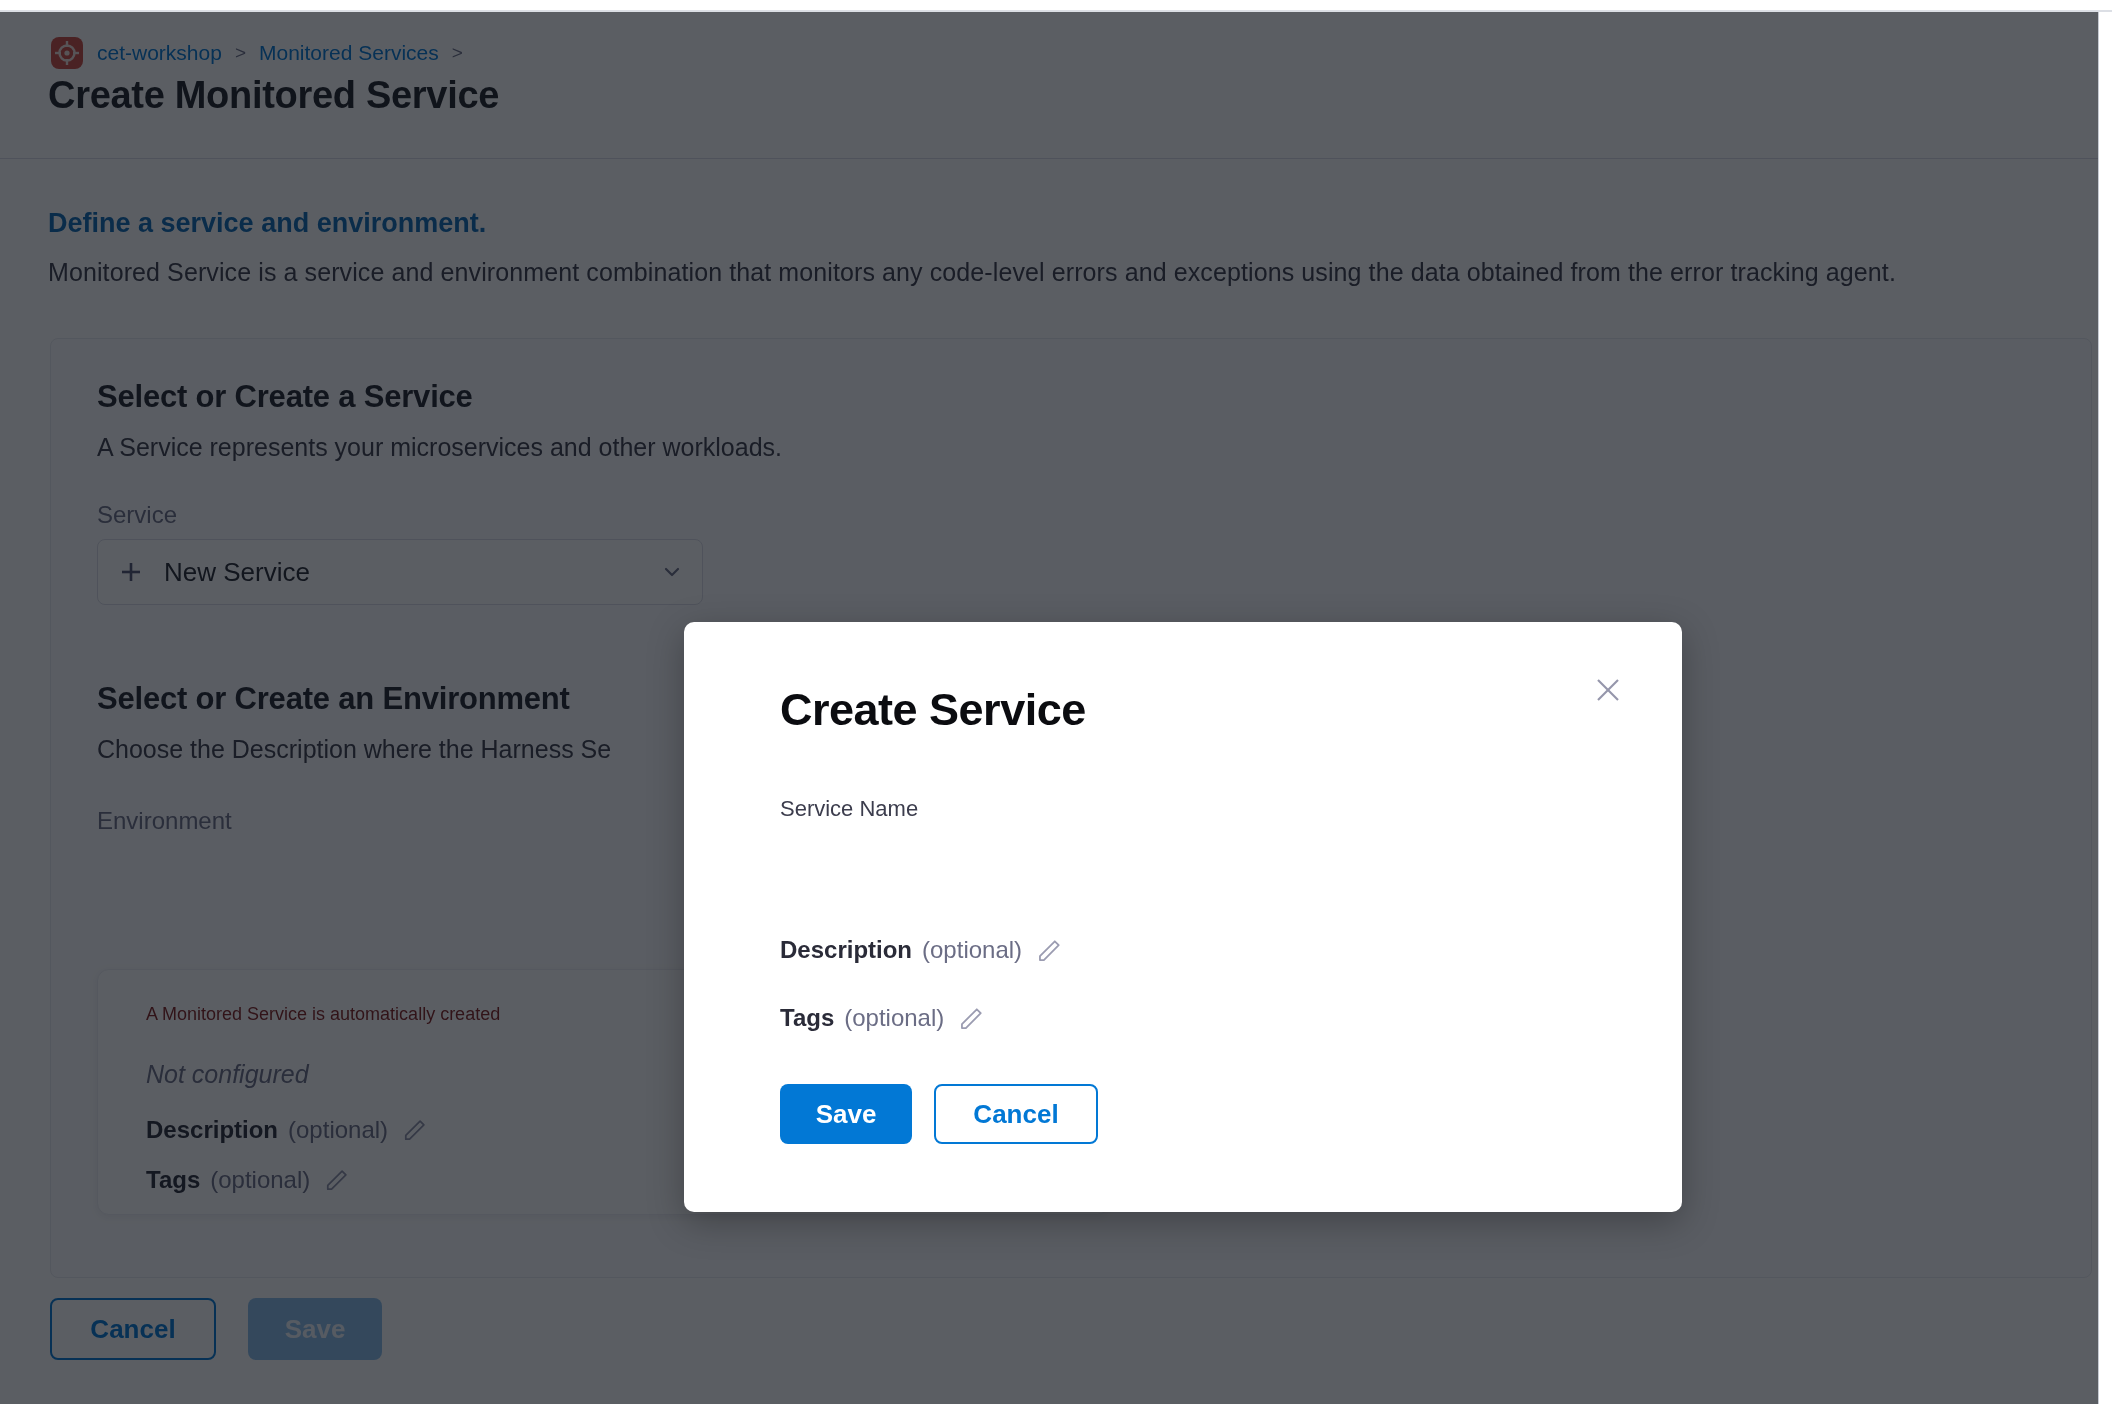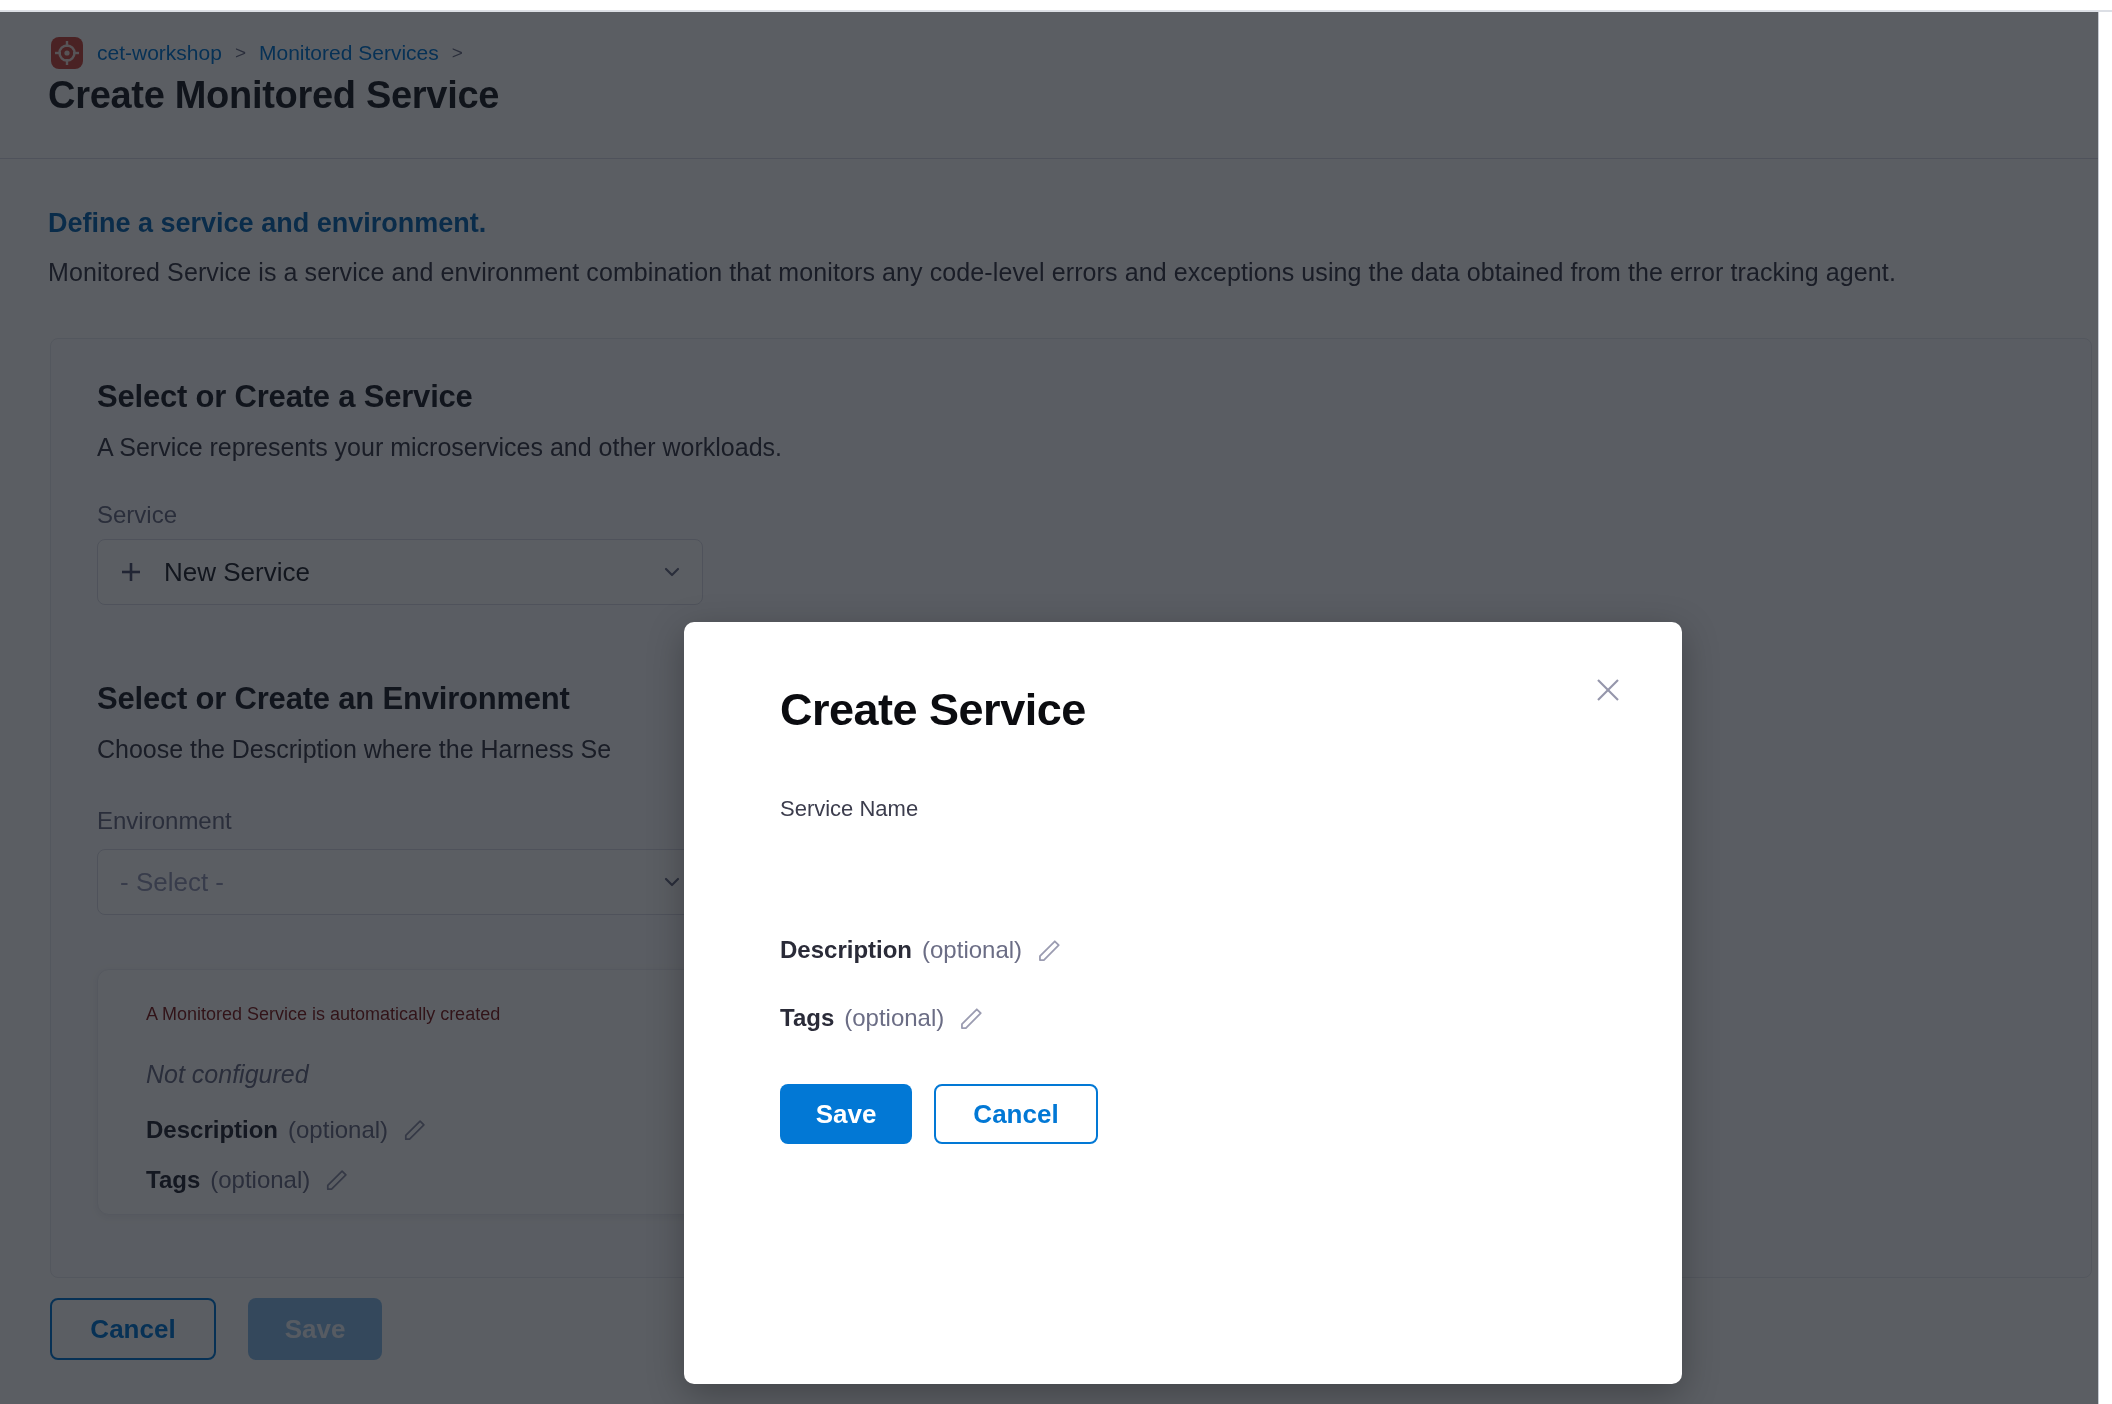--- a/index.html
+++ b/index.html
@@ -53,21 +53,21 @@
   .btn{display:flex;align-items:center;justify-content:center;border-radius:8px;
        font-weight:700;box-sizing:border-box;cursor:pointer;}
   .footer-cancel{left:50px;top:1298px;width:166px;height:62px;background:#fff;
                  border:2px solid #0278D5;color:#0278D5;font-size:26px;}
   .footer-save{left:248px;top:1298px;width:134px;height:62px;background:#8ABDE9;
                color:#F0F5FB;font-size:26px;border:none;}
 
   
   #overlay{position:absolute;top:12px;left:0;width:2099px;height:1392px;
            background:rgba(11,15,23,0.67);z-index:5;}
-  #modal{position:absolute;left:684px;top:622px;width:998px;height:762px;background:#fff;
+  #modal{position:absolute;left:684px;top:622px;width:998px;height:590px;background:#fff;
          border-radius:10px;z-index:10;box-shadow:0 10px 36px rgba(0,0,0,0.28);}
   .in-modal{position:absolute;}
   .modal-title{left:96px;top:62px;font-size:45px;font-weight:700;color:#0B0C10;letter-spacing:-0.5px;}
   .modal-close{right:54px;top:48px;width:40px;height:40px;display:flex;align-items:center;
                justify-content:center;cursor:pointer;}
   .sn-label{left:96px;top:174px;font-size:22px;color:#3C3D4D;}
   .sn-input{left:94px;top:220px;width:812px;height:62px;border:2px solid #0278D5;border-radius:8px;
             display:flex;align-items:center;box-sizing:border-box;cursor:text;background:#fff;}
   .sn-value{margin-left:22px;font-size:27px;color:#101114;
             text-decoration:underline;text-decoration-style:wavy;
@@ -129,28 +129,20 @@
         <svg width="24" height="24" viewBox="0 0 24 24">
             <path d="M6 9l6 6 6-6" fill="none" stroke="#6B6D85" stroke-width="2.2" stroke-linecap="round" stroke-linejoin="round"></path>
           </svg>
       </span>
     </div>
 
     <div class="in-card sec-title" style="left:46px;top:342px;">Select or Create an Environment</div>
     <div class="in-card sec-sub" style="left:46px;top:396px;white-space:nowrap;">Choose the Description where the Harness Se</div>
     <div class="in-card field-label" style="left:46px;top:468px;">Environment</div>
 
-    <div class="in-card dropdown" style="left:46px;top:510px;">
-      <span class="dd-placeholder">- Select -</span>
-      <span class="dd-chevron">
-        <svg width="24" height="24" viewBox="0 0 24 24">
-            <path d="M6 9l6 6 6-6" fill="none" stroke="#6B6D85" stroke-width="2.2" stroke-linecap="round" stroke-linejoin="round"></path>
-          </svg>
-      </span>
-    </div>
 
     <div class="in-card summary-card">
       <div class="in-card sum-line1">A Monitored Service is automatically created</div>
       <div class="in-card sum-status">Not configured</div>
       <div class="in-card opt-row" style="left:48px;top:146px;">
         <span class="opt-strong">Description</span>
         <span class="opt-muted">(optional)</span>
         <span class="pencil">
           <svg width="26" height="26" viewBox="0 0 24 24">
               <path d="M16.7 3.8l3.5 3.5L7 20.5H3.5V17L16.7 3.8z" fill="none" stroke="#8D8FA6" stroke-width="1.6" stroke-linejoin="round"></path>

